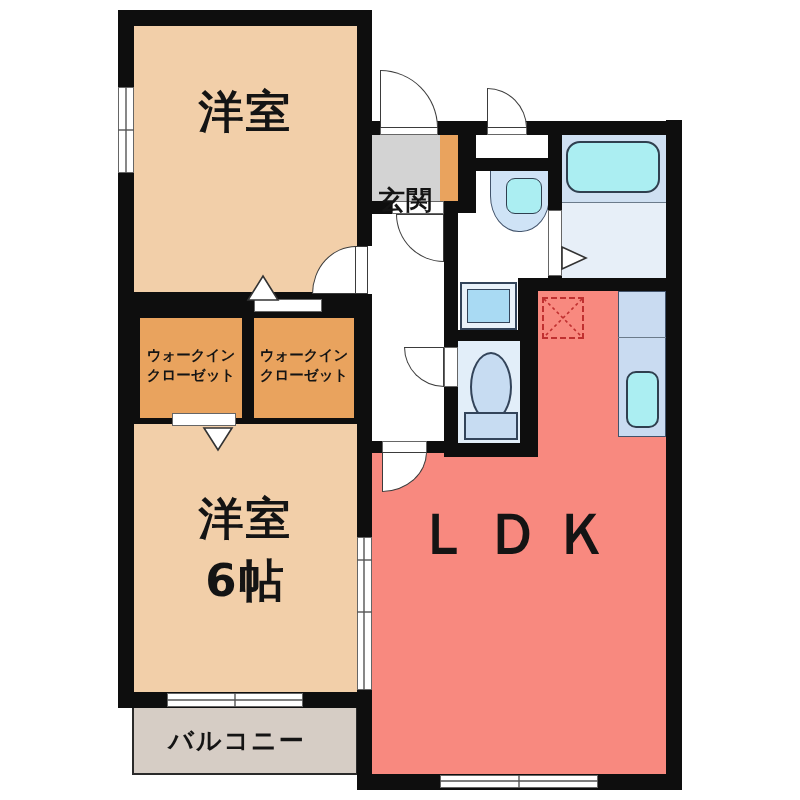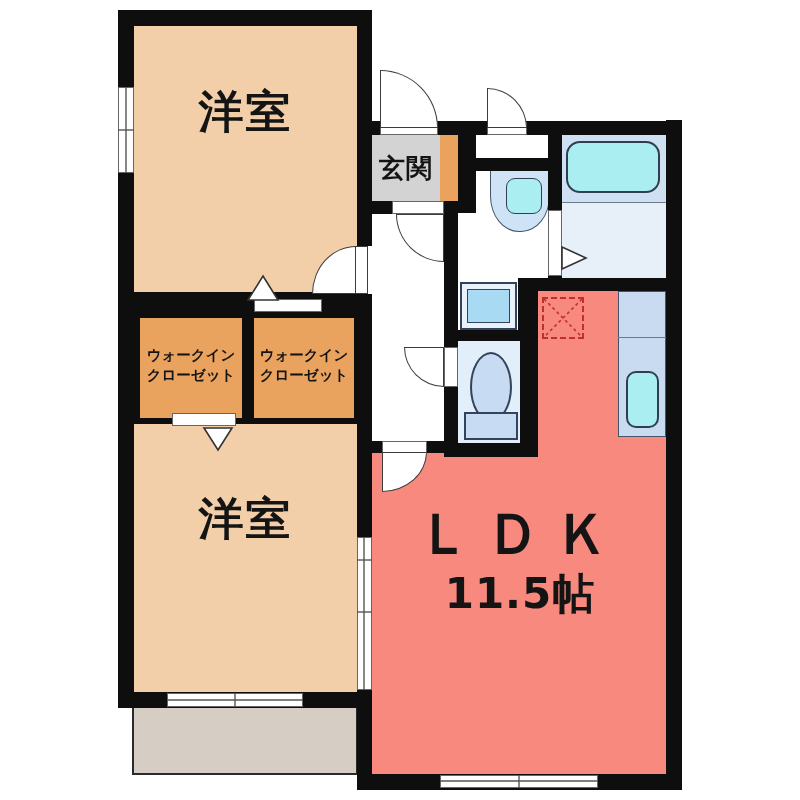--- a/index.html
+++ b/index.html
@@ -37,21 +37,21 @@
   .thinline{background:#6b7b8b;z-index:2;}
   
   .arc{background:#ffffff;border:1.6px solid #3b3b3b;z-index:5;}
   .leaf{background:#ffffff;border:1.4px solid #3b3b3b;z-index:5;}
   
   #overlay{position:absolute;left:0;top:0;z-index:5;pointer-events:none;}
   
   .lbl{position:absolute;z-index:6;color:#141414;font-weight:bold;text-align:center;
        white-space:nowrap;line-height:1.05;}
   .lbl-room{font-size:45px;letter-spacing:2px;}
-  .lbl-genkan{font-size:26px;letter-spacing:1px;}
+  .lbl-genkan{font-size:26px;letter-spacing:1px;margin-top:32px;}
   .lbl-wic{font-size:14.5px;line-height:1.35;}
   .lbl-ldk{font-size:56px;letter-spacing:13px;}
   .lbl-ldk-size{font-size:42px;letter-spacing:1px;}
   .lbl-balcony{font-size:25px;letter-spacing:2px;}
 </style>
 </head>
 <body>
 
 <div id="plan">
 
@@ -166,17 +166,18 @@
   <div class="lbl lbl-wic" style="left:138px;top:346px;width:106px;">
     <div>ウォークイン</div>
     <div>クローゼット</div>
   </div>
   <div class="lbl lbl-wic" style="left:252px;top:346px;width:104px;">
     <div>ウォークイン</div>
     <div>クローゼット</div>
   </div>
 
   <div class="lbl lbl-room" style="left:134px;top:495px;width:223px;">洋室</div>
+  <div class="lbl lbl-room" style="left:134px;top:557px;width:223px;">6帖</div>
 
   <div class="lbl lbl-ldk" style="left:380px;top:505px;width:280px;">ＬＤＫ</div>
-  <div class="lbl lbl-ldk-size" style="left:380px;top:572px;width:280px;">11.5帖</div>
 
+  <div class="lbl lbl-balcony" style="left:132px;top:728px;width:210px;">バルコニー</div>
 </div>
 
 </body></html>

